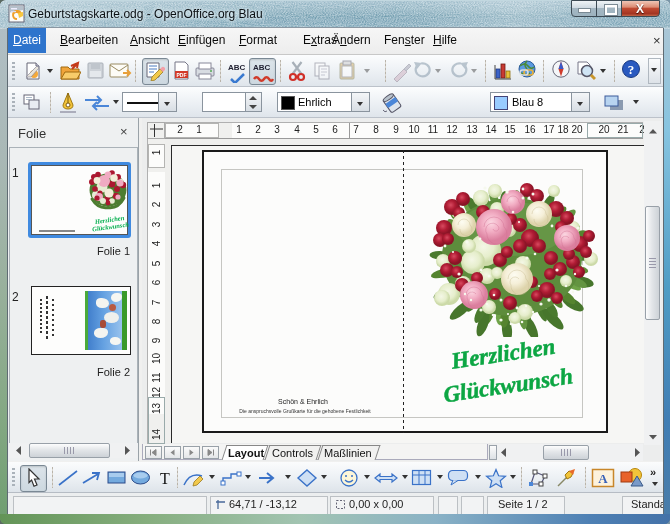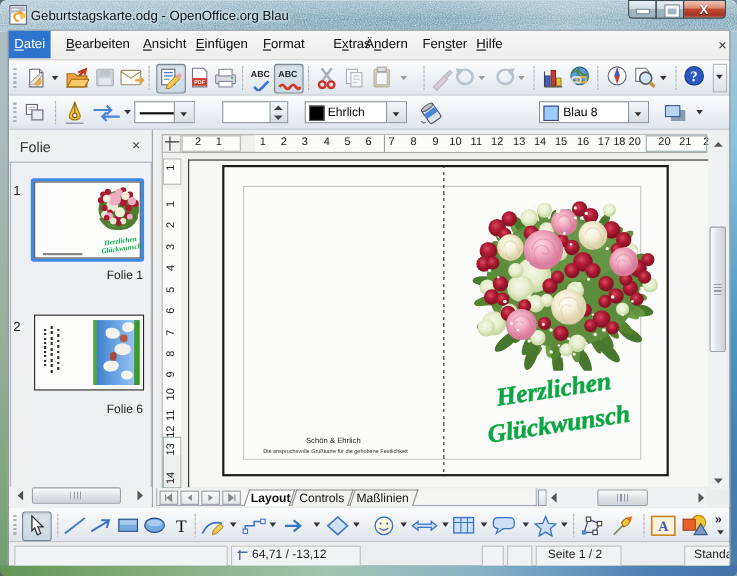--- a/index.html
+++ b/index.html
@@ -359,21 +359,21 @@
     <div class="abs" style="left:0px;top:0;width:3px;height:59px;background:#4aaa3a;"></div>
     <div class="abs" style="left:26px;top:2px;width:11px;height:9px;background:#f6f6f2;border-radius:50% 40% 55% 45%;"></div>
     <div class="abs" style="left:11px;top:7px;width:13px;height:10px;background:#f4f4f0;border-radius:40% 60% 50% 50%;"></div>
     <div class="abs" style="left:19px;top:21px;width:15px;height:11px;background:#f0f0ec;border-radius:50%;"></div>
     <div class="abs" style="left:9px;top:37px;width:14px;height:10px;background:#f4f4f0;border-radius:50% 40% 60% 50%;"></div>
     <div class="abs" style="left:25px;top:46px;width:11px;height:8px;background:#f6f6f2;border-radius:45% 55% 50% 50%;"></div>
     <div class="abs" style="left:24px;top:13px;width:7px;height:7px;background:#b85a42;border-radius:50%;"></div>
     <div class="abs" style="left:15px;top:29px;width:6px;height:8px;background:#a84c38;border-radius:40%;"></div>
   </div>
 </div>
-<div class="abs" style="left:97px;top:366px;font-size:11px;color:#222;">Folie 6</div>
+<div class="abs" style="left:97px;top:366px;font-size:11px;color:#222;">Folie 2</div>
 <div id="psb" class="sb-track" style="left:9px;top:443px;width:129px;height:15px;">
   <svg class="abs" style="left:6px;top:3px;" width="8" height="9">
         <path d="M6 0 L1 4.5 L6 9z" fill="#555"></path>
       </svg>
   <div class="sb-thumb sb-thumb-h" style="left:20px;top:0px;width:81px;height:15px;"></div>
   <div class="abs" style="left:55px;top:4px;width:10px;height:7px;background:repeating-linear-gradient(90deg,#99a 0 1px,transparent 1px 3px);"></div>
   <svg class="abs" style="left:114px;top:3px;" width="8" height="9">
         <path d="M2 0 L7 4.5 L2 9z" fill="#555"></path>
       </svg>
 </div>
@@ -792,20 +792,26 @@
       </svg>
 </div>
 <div id="statusbar">
   <div class="sfield" style="left:5px;width:194px;"></div>
   <div class="sfield" style="left:202px;width:118px;">
         <svg class="abs" style="left:4px;top:2px;" width="11" height="11">
           <path d="M1 3 h9 M3 1 v9" stroke="#4a6a9a" stroke-width="1.3"></path>
         </svg>
         <span class="abs" style="left:18px;top:1px;">64,71 / -13,12</span>
       </div>
+  <div class="sfield" style="left:322px;width:104px;">
+        <svg class="abs" style="left:4px;top:2px;" width="11" height="11">
+          <path d="M1.5 1.5 h8 v8 h-8 z" stroke="#667" stroke-width="1" stroke-dasharray="2 1.5" fill="none"></path>
+        </svg>
+        <span class="abs" style="left:18px;top:1px;">0,00 x 0,00</span>
+      </div>
   <div class="sfield" style="left:430px;width:20px;"></div>
   <div class="sfield" style="left:453px;width:23px;"></div>
   <div class="sfield" style="left:479px;width:78px;">
         <span class="abs" style="left:10px;top:1px;">Seite 1 / 2</span>
       </div>
   <div class="sfield" style="left:614px;width:48px;">
         <span class="abs" style="left:8px;top:1px;">Standa</span>
       </div>
 </div>
 </div>

